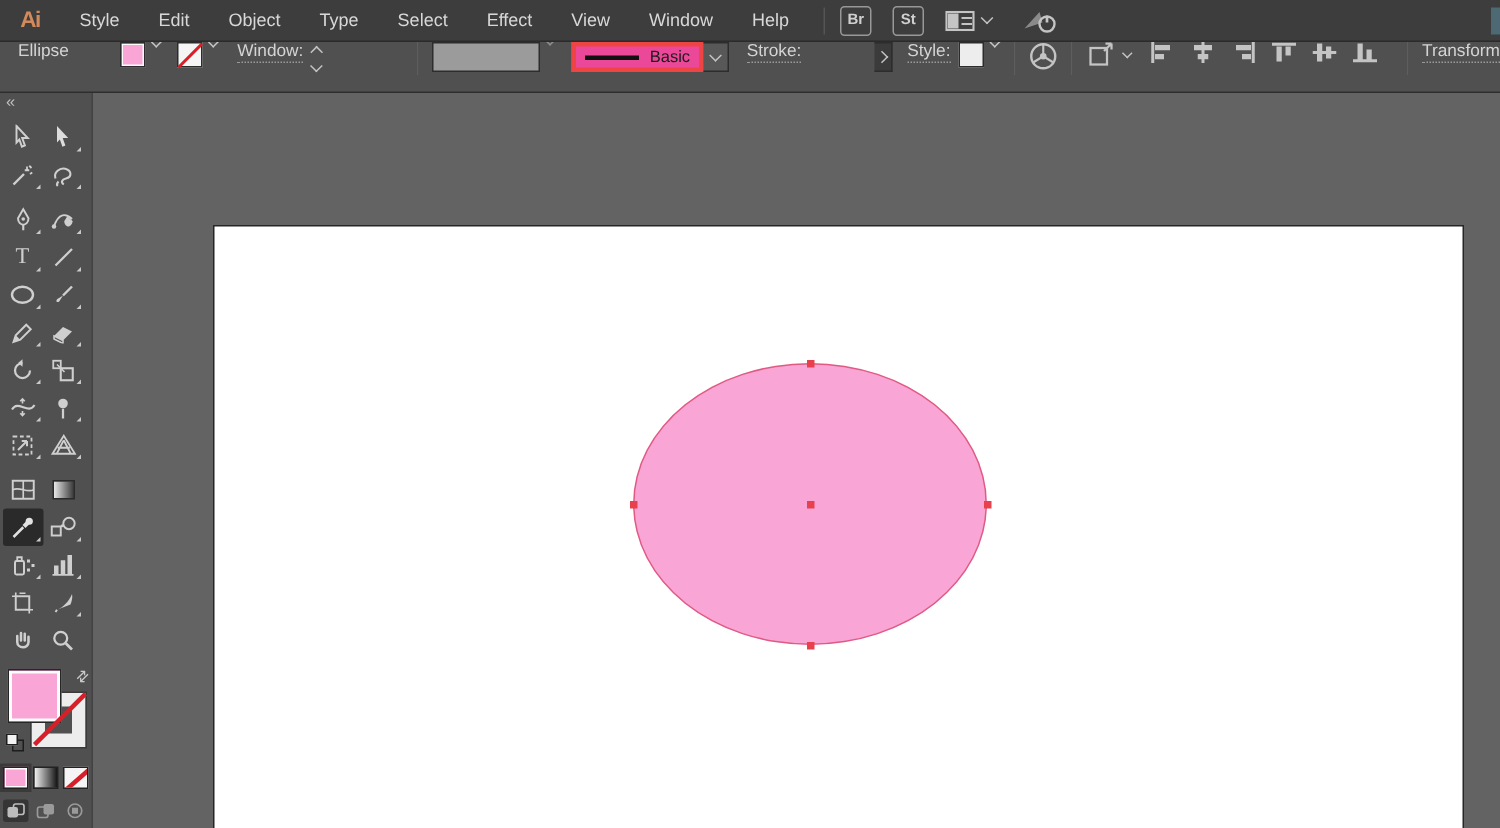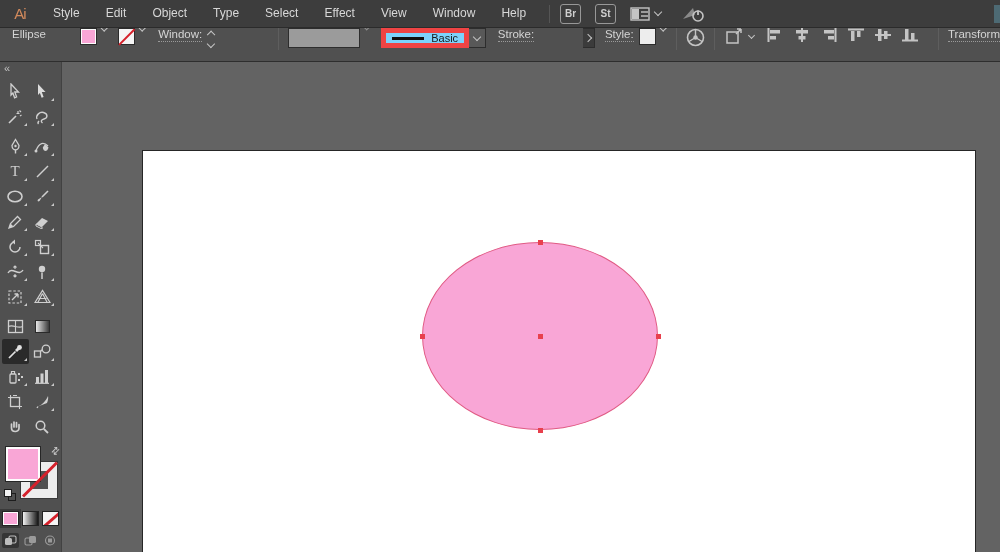--- a/index.html
+++ b/index.html
@@ -2,21 +2,21 @@
 <html><head>
 <meta charset="utf-8">
 <style>
   * { margin:0; padding:0; box-sizing:border-box; }
   html,body { width:1000px; height:552px; overflow:hidden;
     font-family:"Liberation Sans", sans-serif; background:#636363; }
 
   
   .menubar { height:28px; background:#3d3d3d; display:flex; align-items:center;
     border-bottom:1px solid #2b2b2b; white-space:nowrap; }
-  .ai-logo { width:40px; text-align:center; color:#d28a5c; font-weight:normal;
+  .ai-logo { width:40px; text-align:center; color:#d28a5c; font-weight:bold;
     font-size:15px; letter-spacing:-1px; }
   .menu-item { color:#d8d8d8; font-size:12px; padding:0 13px; line-height:27px; cursor:default; }
   .mb-sep { width:1px; height:18px; background:#555; margin:0 10px; }
   .sq-btn { width:21px; height:20px; border:1px solid #989898; border-radius:3px;
     color:#cfcfcf; font-size:10px; font-weight:bold; display:flex; align-items:center;
     justify-content:center; margin-right:14px; }
   .mb-icon { display:flex; align-items:center; margin-right:6px; }
   .chev { width:6px; height:6px; border-right:1.6px solid #c4c4c4; border-bottom:1.6px solid #c4c4c4;
     transform:rotate(45deg); display:inline-block; margin:-3px 0 0 5px; }
   .chev.small { width:5px; height:5px; }
@@ -34,21 +34,21 @@
     background:#d5202a; transform:rotate(-45deg); }
   .well { background:#7f1d1d; border:1px solid #2d2d2d; height:20px; display:flex;
     align-items:center; color:#d4d4d4; font-size:14px;margin-top:40px; }
   .stepper { display:flex; flex-direction:column; justify-content:center; height:20px; margin:0 3px 0 6px; }
   .stepper .chev { margin:1.5px 0; }
   .chev.up { transform:rotate(225deg); margin-top:4px; }
   .chev.right { transform:rotate(-45deg); }
   .cb-sep { width:1px; height:22px; background:#3a3a3a; border-right:1px solid #5e5e5e; margin:0 9px; }
   .brush-well { width:86px; height:20px; background:#9b9b9b; border:1px solid #2d2d2d; }
   .basic-combo { display:flex; align-items:center; }
-  .basic-white { width:88px; height:20px; background:#7dd3fc; border:5px solid #ef4444;
+  .basic-white { width:88px; height:20px; background:#ec4899; border:3px solid #ef4444;
     display:flex; align-items:center; padding:0 6px; }
   .basic-line { width:42px; height:3px; background:#111; margin-right:7px; }
   .basic-text { color:#1a1a1a; font-size:11px; }
   .combo-btn { width:17px; height:20px; background:#585858; border:1px solid #2d2d2d; border-left:none;
     display:flex; align-items:center; justify-content:center; }
   .combo-btn .chev { margin:-2px 0 0 0; }
   .expander { width:14px; height:20px; display:flex; align-items:center; justify-content:center;
     border:1px solid #2d2d2d; border-left:none; background:#3b3b3b; }
   .expander .chev { margin:0; }
   .align-ic { margin-right:11px; display:flex; align-items:center; }

